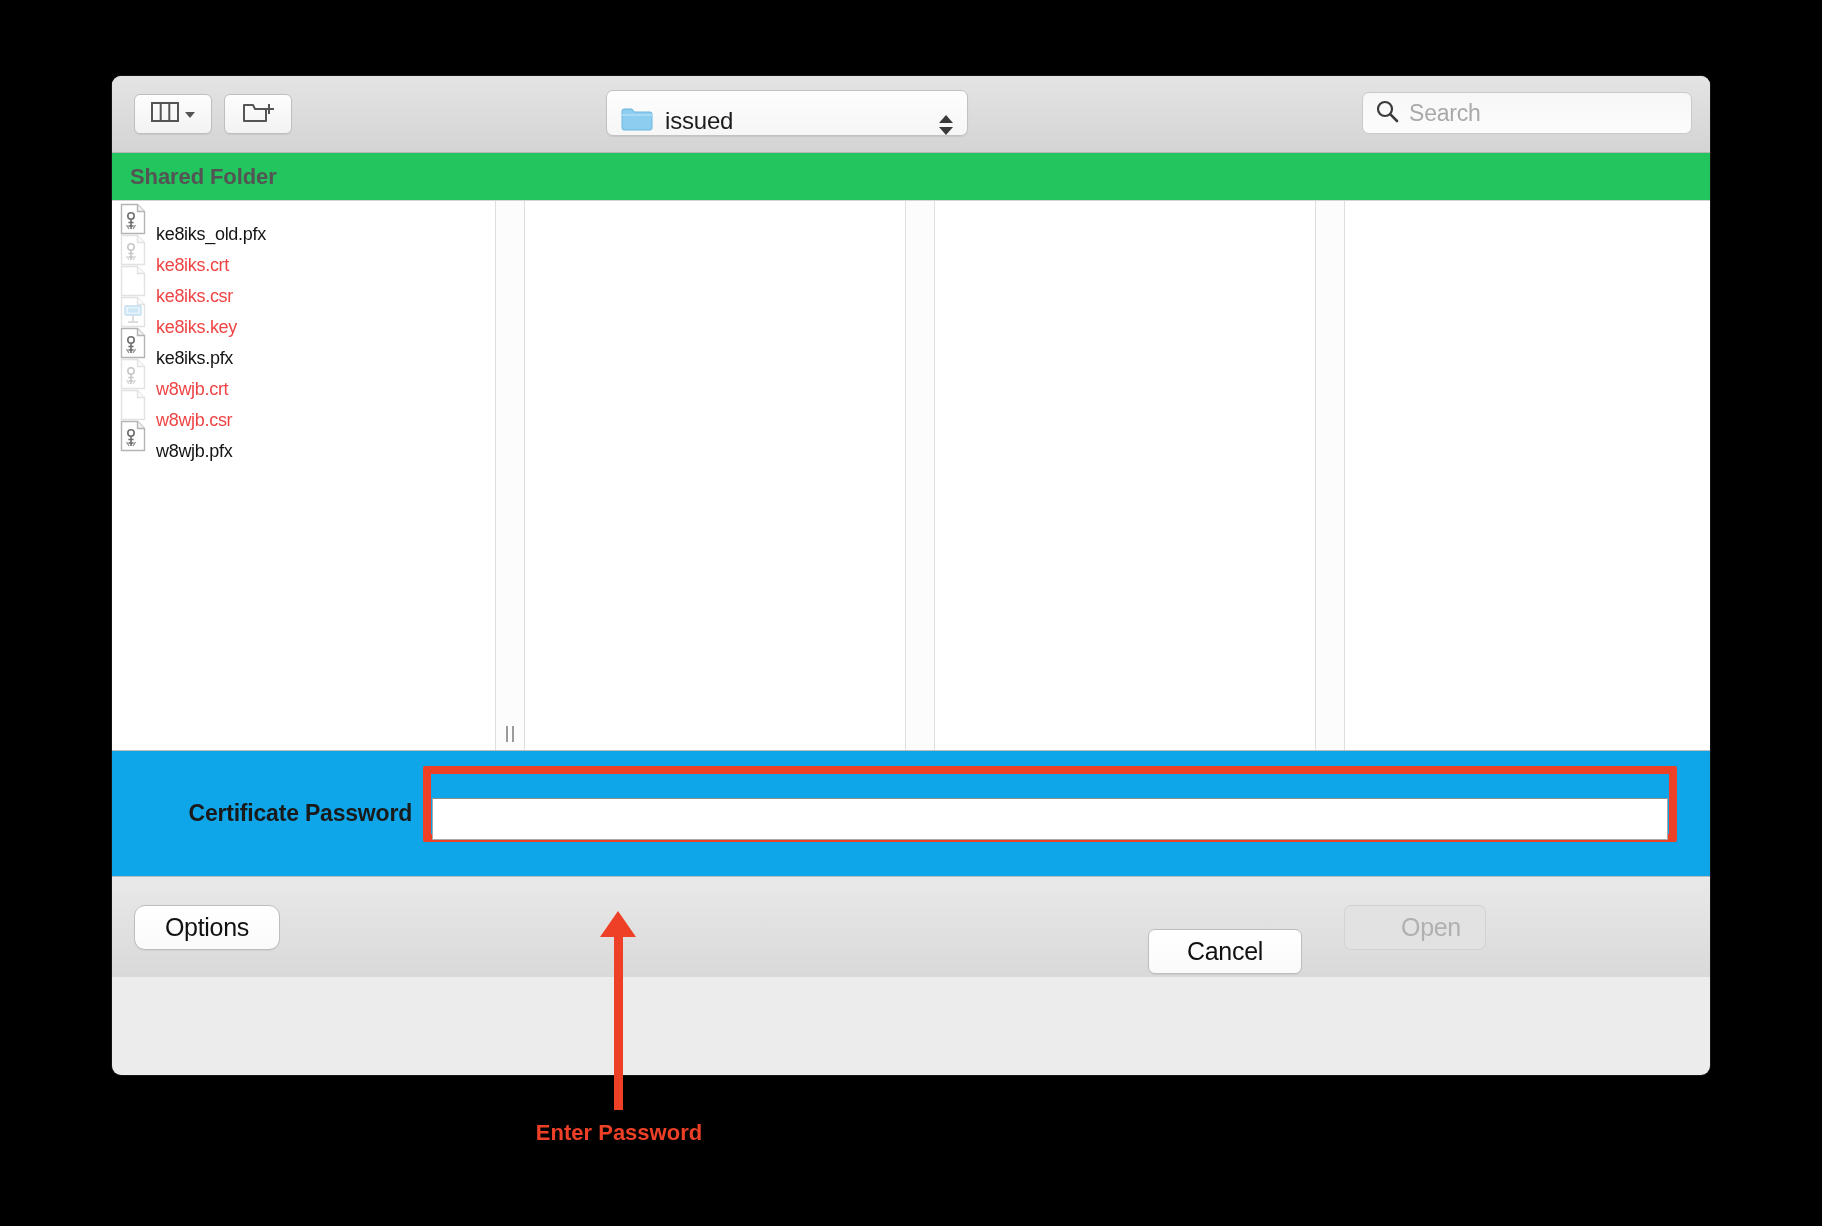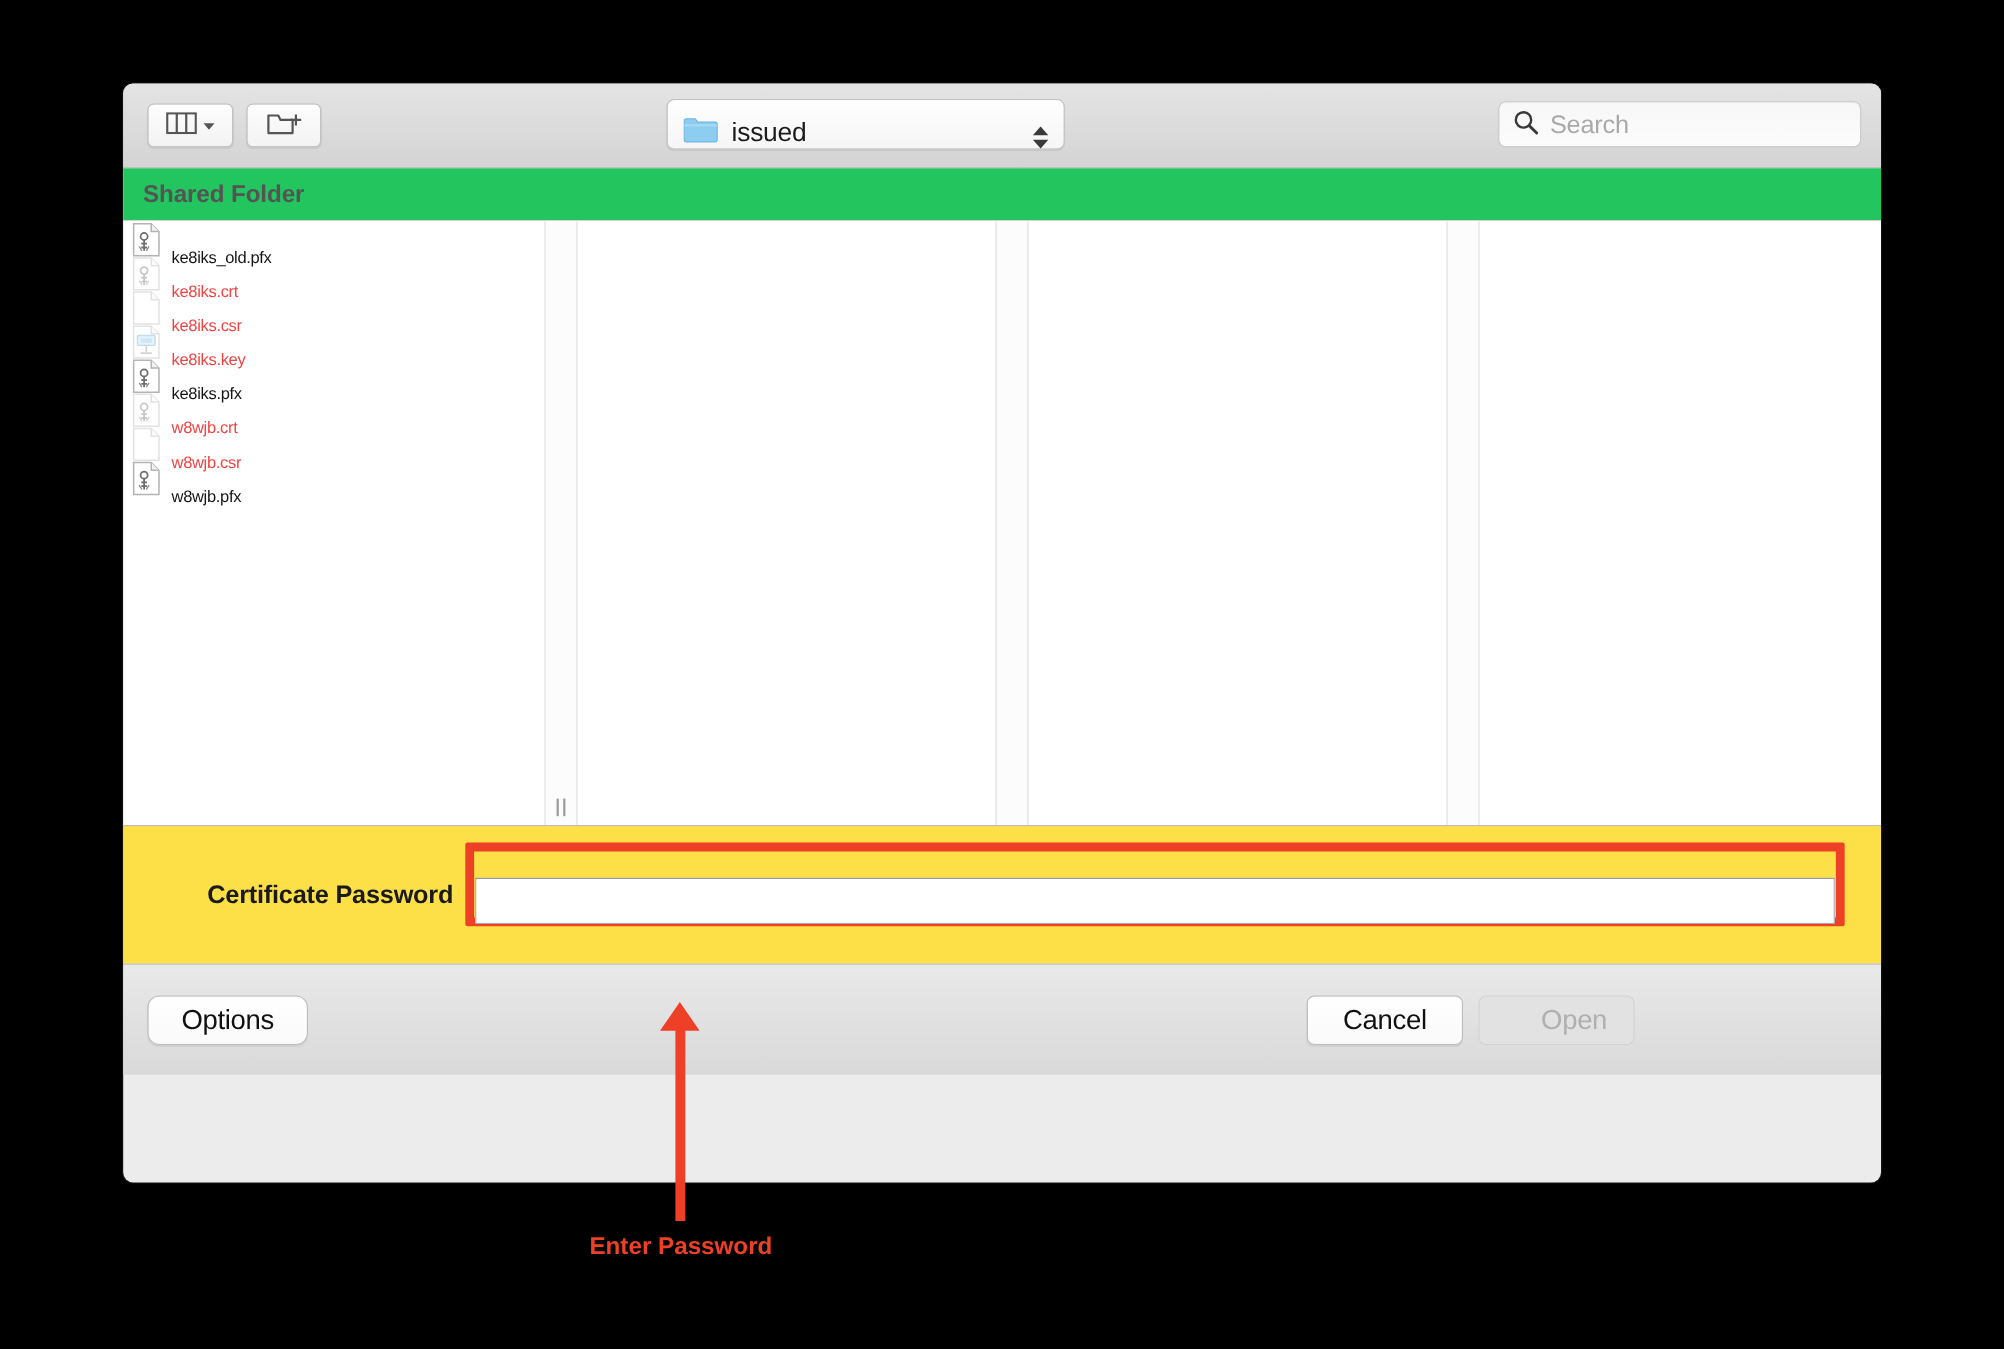--- a/index.html
+++ b/index.html
@@ -183,35 +183,35 @@
   }
   .file-row {
     display: flex;
     align-items: center;
     height: 31px;
     padding-left: 8px;
     box-sizing: border-box;
     cursor: default;
   }
   .file-row .fname {
-    font-size: 15px;
+    font-size: 18px;
     letter-spacing: -0.3px;
     margin-left: 10px;
     white-space: nowrap;
     margin-top: 28px;
   }
   .file-row.enabled .fname { color: #151515; }
   .file-row.disabled .fname { color: #ef4444; }
   .file-row.disabled .ficon { opacity: 0.38; }
 
   
   .accessory {
     position: relative;
     height: 125px;
-    background: #fde047;
+    background: #0ea5e9;
     border-top: 1px solid #bdbdbd;
   }
   #password-label {
     position: absolute;
     left: 26px;
     top: 49px;
     width: 274px;
     text-align: right;
     font-size: 23px;
     font-weight: bold;
@@ -271,21 +271,21 @@
     border: 1px solid #bdbdbd;
     color: #111111;
     box-shadow: 0 1px 1px rgba(0,0,0,0.06);
   }
   .btn.disabled {
     background: #e2e2e2;
     border: 1px solid #d2d2d2;
     color: #b0b0b0;
   }
   #options-btn { left: 22px; width: 146px; border-radius: 11px; }
-  #cancel-btn  { left: 1076px; width: 142px; }
+  #cancel-btn  { left: 1036px; width: 154px; margin-top: 24px; }
   #open-btn    { left: 1232px; width: 142px; padding-left: 32px; }
 
   
   #anno-shaft {
     position: absolute;
     left: 614px;
     top: 933px;
     width: 9px;
     height: 177px;
     background: #ee4026;

